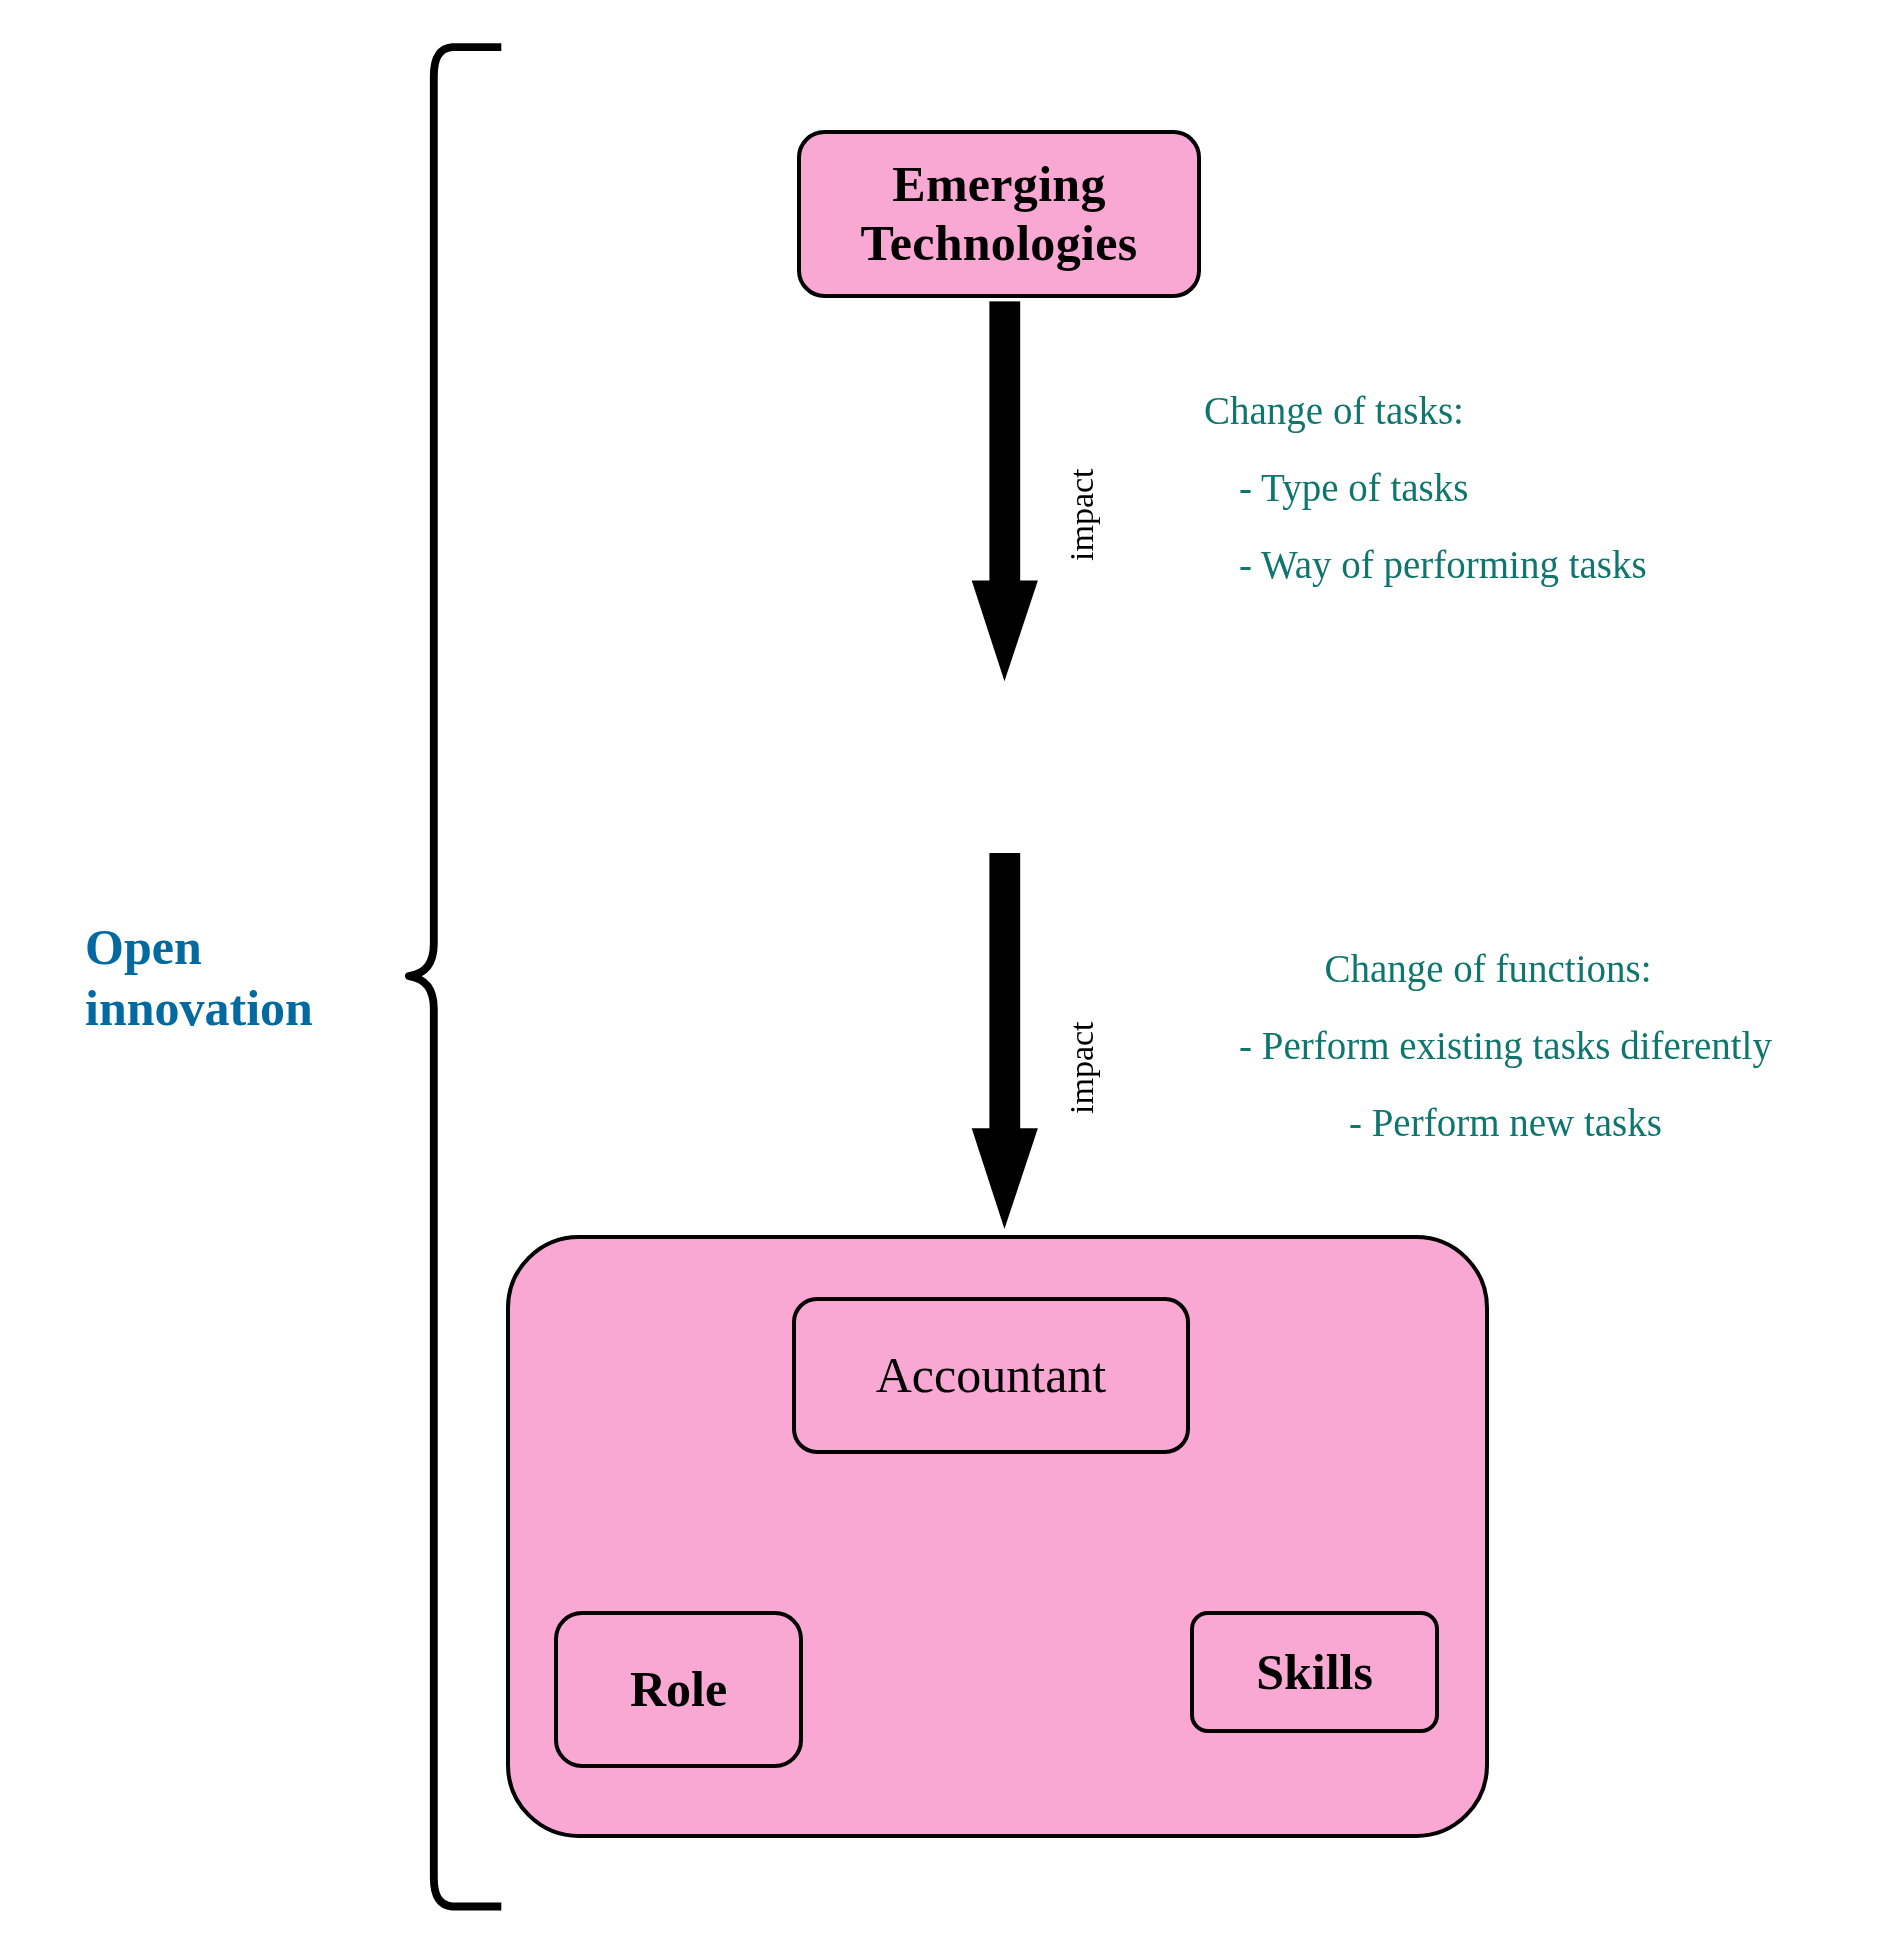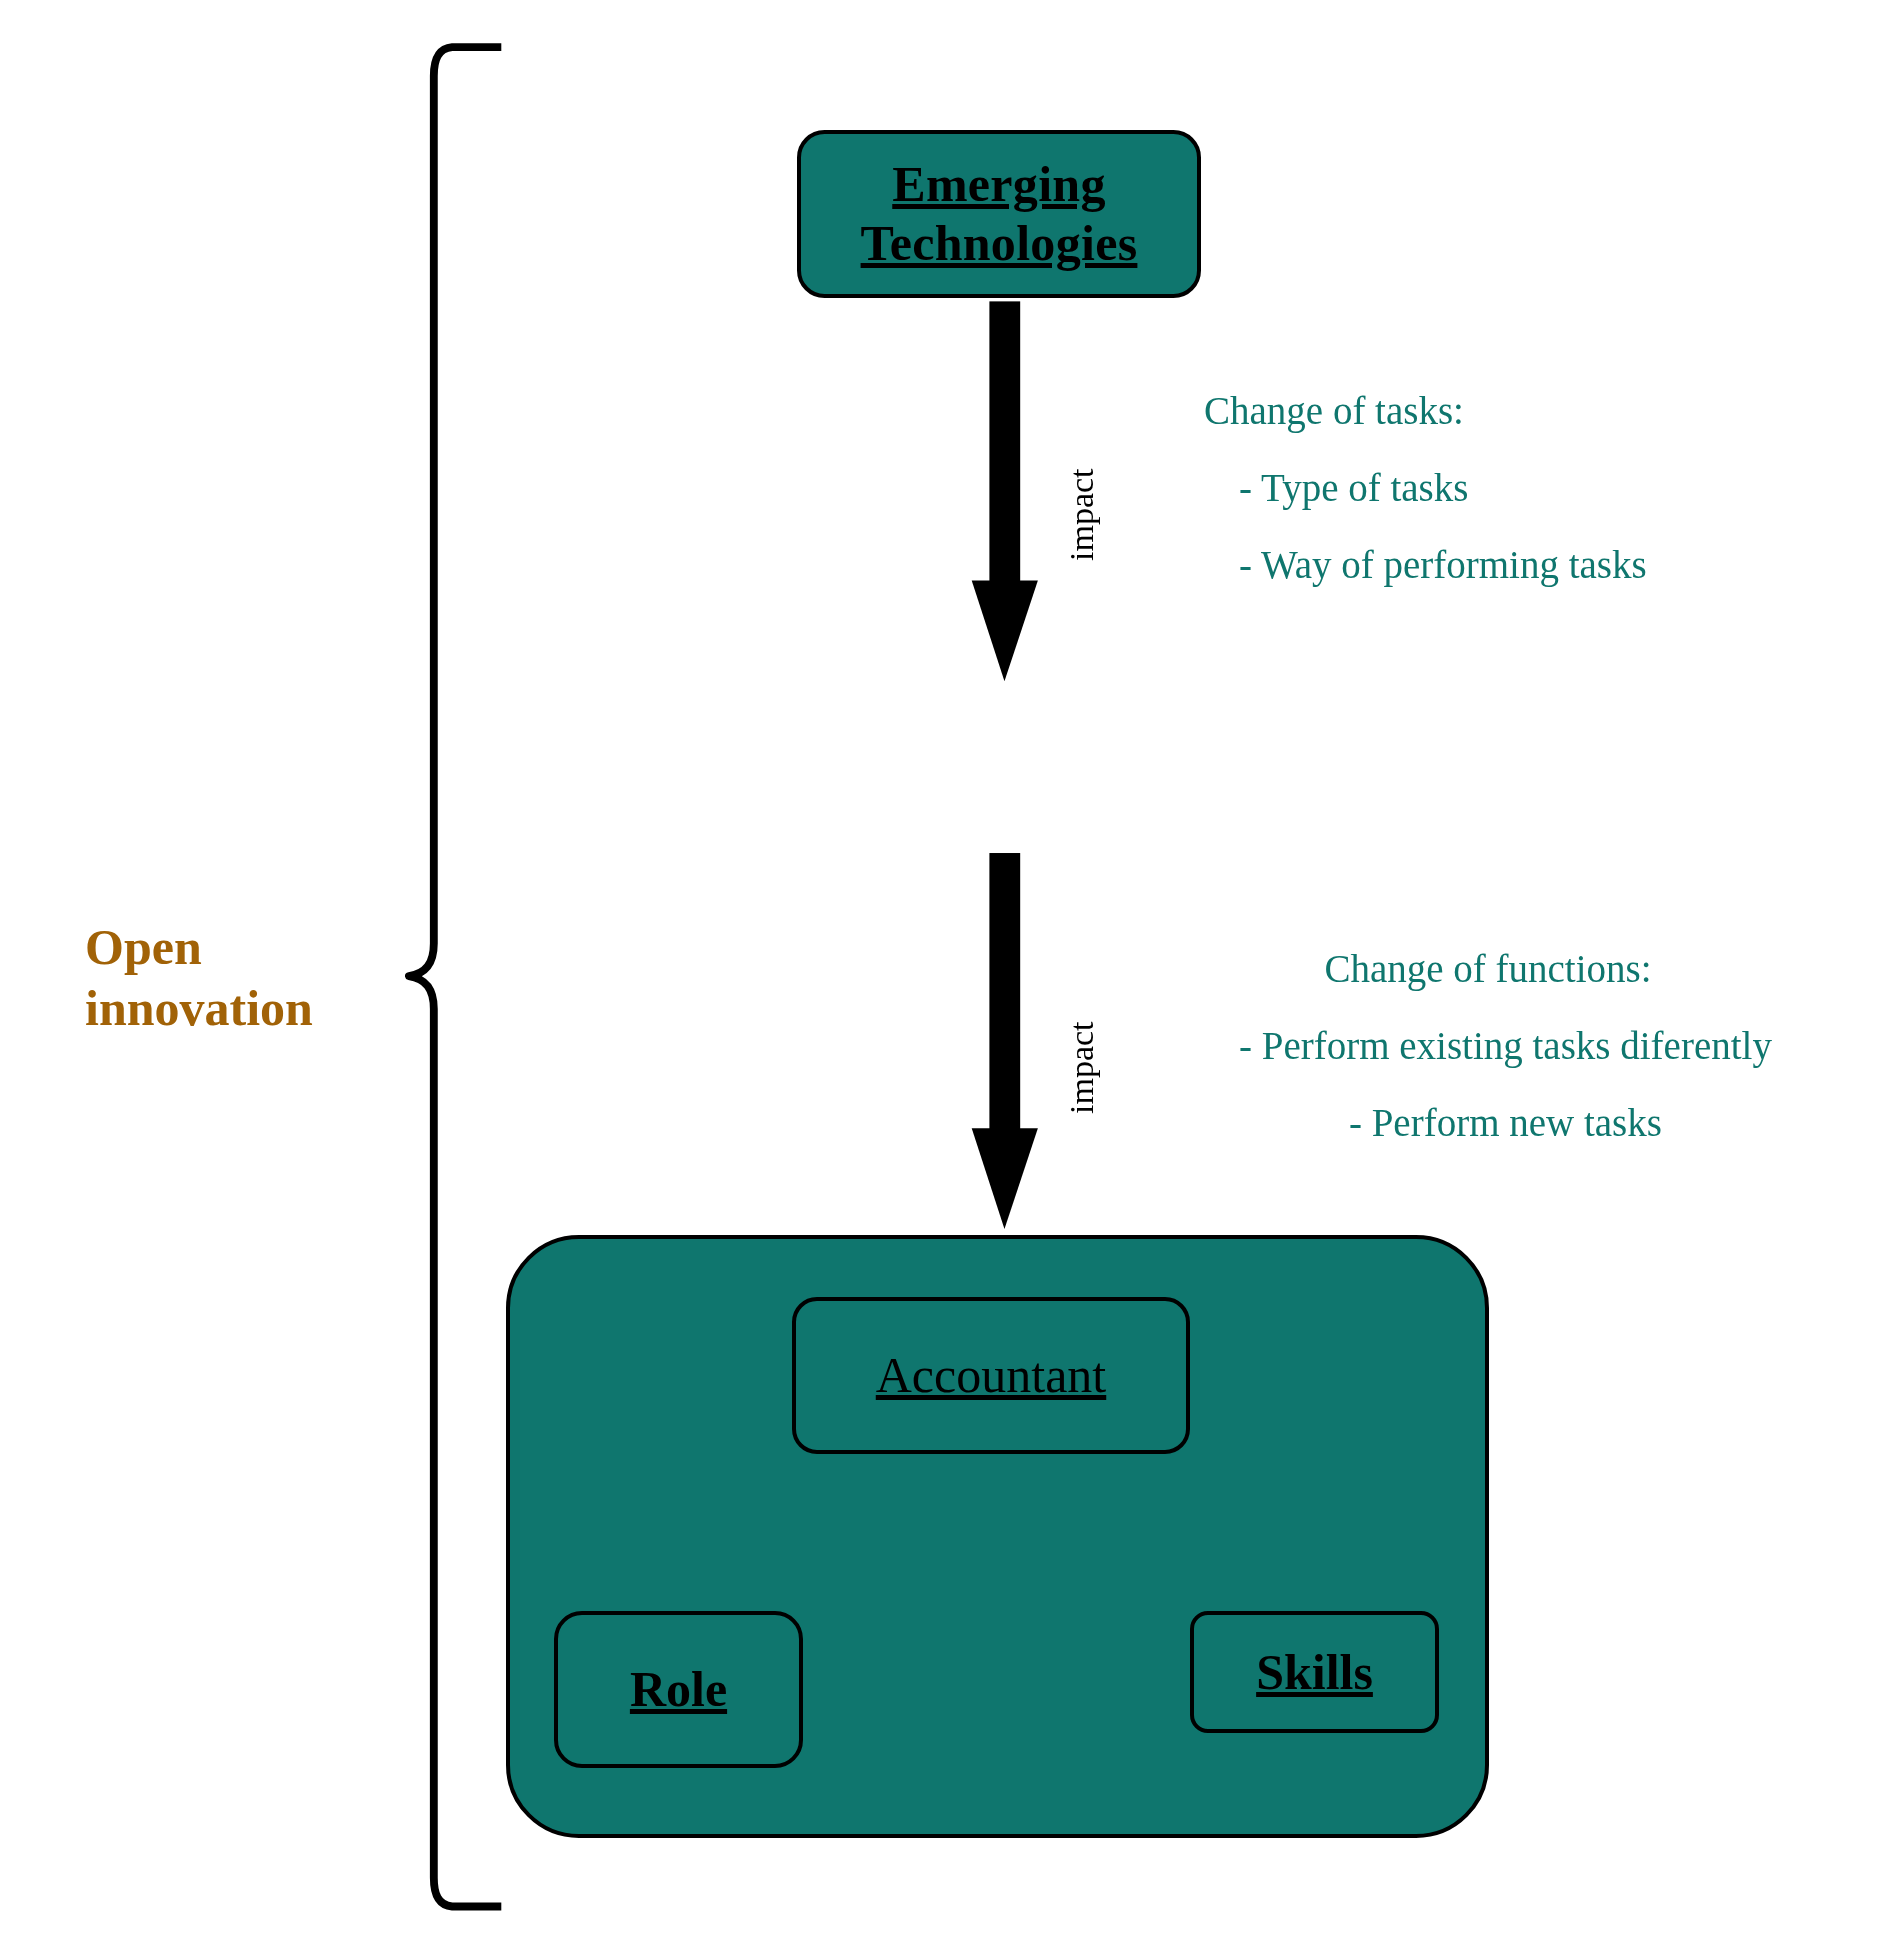--- a/index.html
+++ b/index.html
@@ -20,30 +20,29 @@
     top: 0;
     left: 0;
     width: 1891px;
     height: 1955px;
   }
 
   
   .node {
     position: absolute;
     box-sizing: border-box;
-    background: #0f766e;
+    background: #f9a8d4;
     border: 4.6px solid #000000;
     display: flex;
     align-items: center;
     justify-content: center;
     text-align: center;
     color: #000000;
     line-height: 1.18;
     z-index: 3;
-    text-decoration: underline;
   }
   .node-label {
     display: block;
     width: 100%;
     white-space: pre-line;
   }
 
   #node-emerging-technologies {
     left: 797px;
     top: 130px;
@@ -130,21 +129,21 @@
   #annotation-functions { left: 1204px; top: 949px; text-align: center; }
 
   
   #open-innovation-label {
     position: absolute;
     left: 85px;
     top: 917px;
     width: 282px;
     font-size: 50px;
     font-weight: bold;
-    color: #a16207;
+    color: #0369a1;
     line-height: 1.22;
     text-align: left;
     white-space: pre-line;
     z-index: 4;
   }
 </style>
 </head>
 <body>
 
 <div id="canvas">

